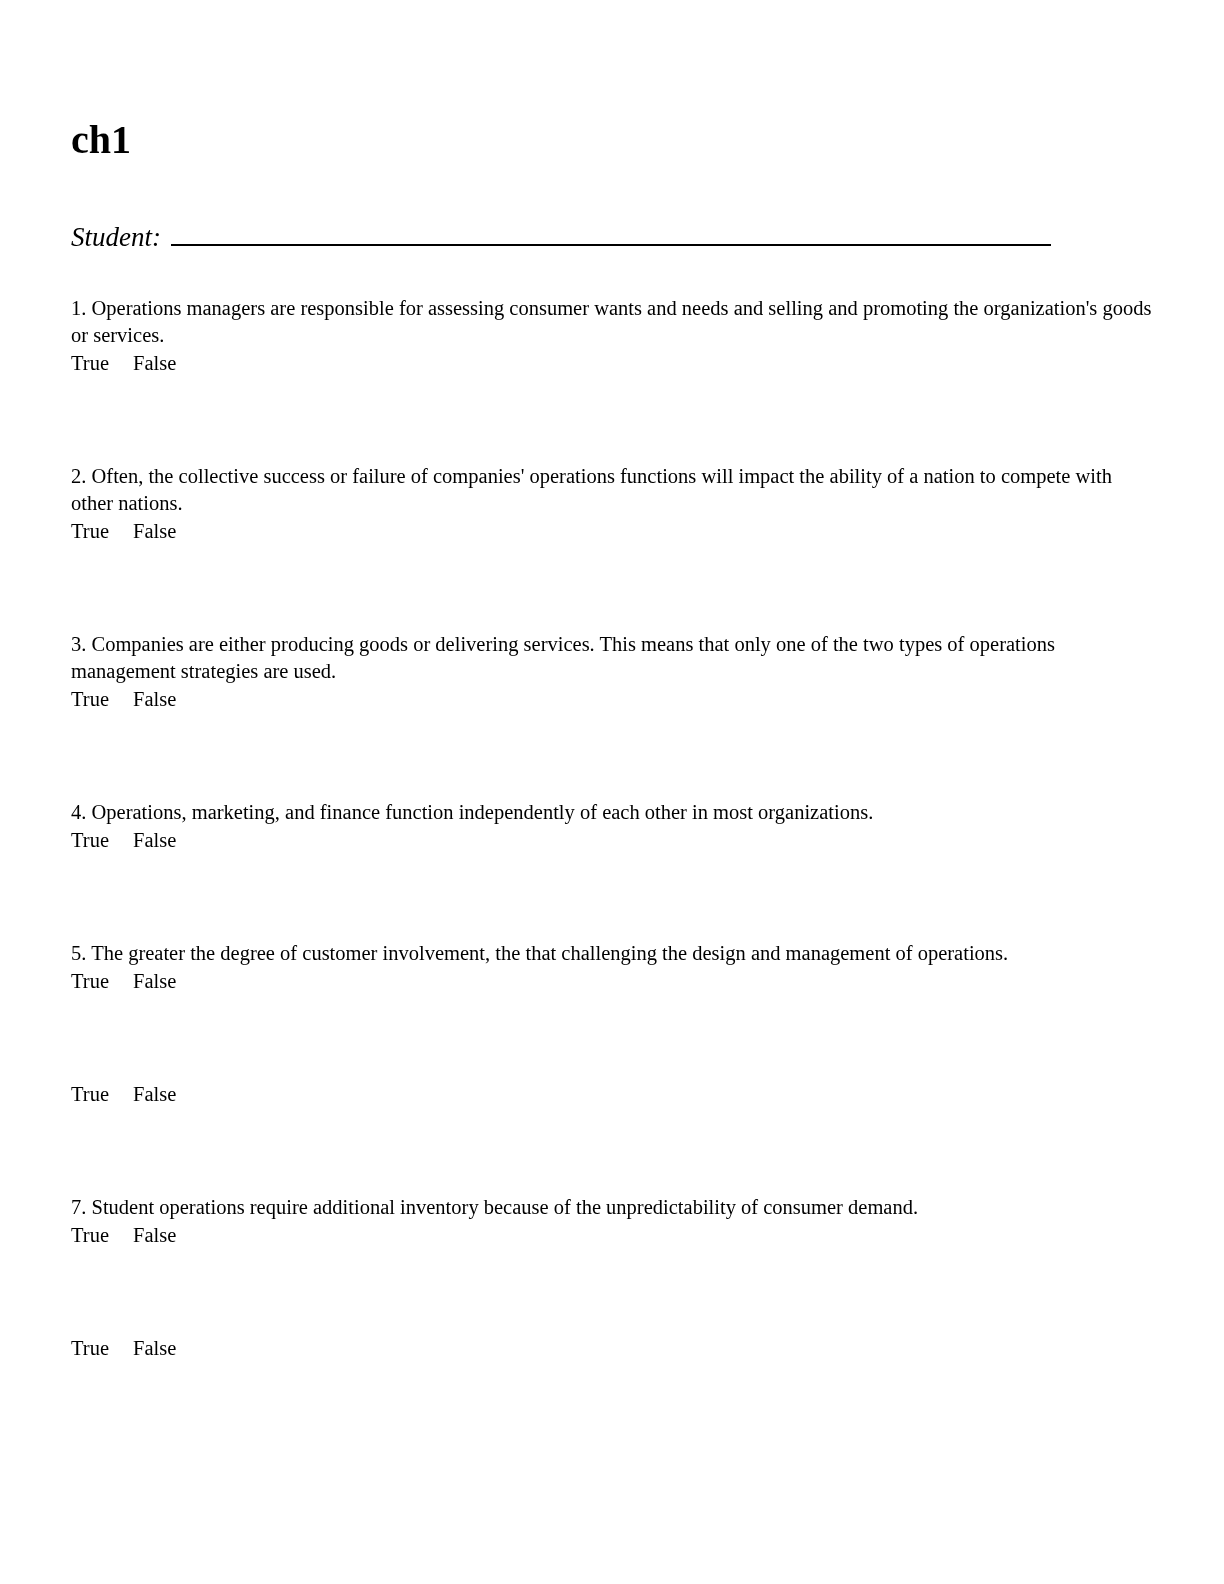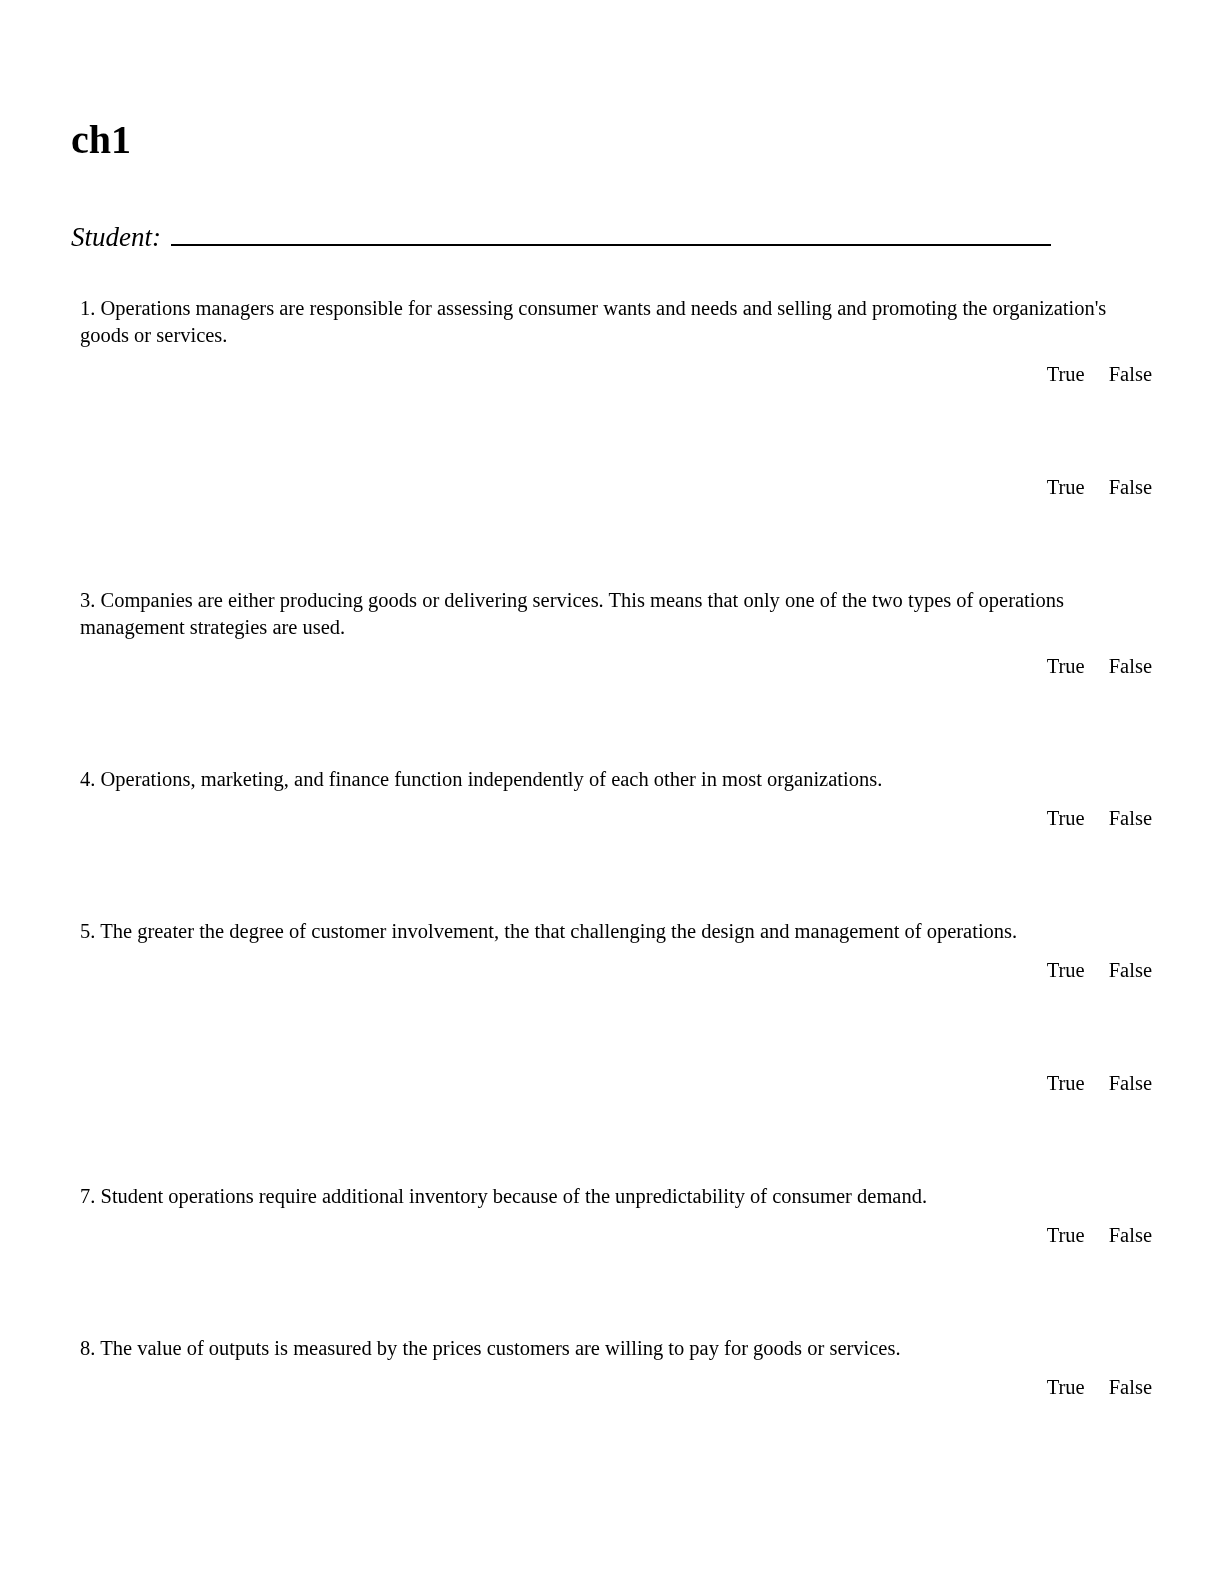--- a/index.html
+++ b/index.html
@@ -38,24 +38,23 @@
     height: 1px;
     border-bottom: 2px solid #000;
     vertical-align: baseline;
   }
   .question {
     font-size: 20.5px;
     line-height: 27px;
     margin: 0 0 86px 0;
     max-width: 1082px;
   }
-  .q-text { margin: 9px; }
+  .q-text { margin: 0; }
   .options {
-    margin-top: 12px;
-    text-align: right;
+    margin-top: 1px;
   }
   .opt {
     display: inline-block;
   }
   .opt-true { margin-right: 24px; }
 </style>
 </head>
 <body>
 
 <div class="page">
@@ -67,20 +66,21 @@
   </div>
 
   <div class="question">
     <p class="q-text"><span>1.</span> <span>Operations managers are responsible for assessing consumer wants and needs and selling and promoting the organization's goods or services.</span></p>
     <div class="options">
       <span class="opt opt-true">True</span><span class="opt">False</span>
     </div>
   </div>
 
   <div class="question">
+    <p class="q-text"><span>2.</span> <span>Often, the collective success or failure of companies' operations functions will impact the ability of a nation to compete with other nations.</span></p>
     <div class="options">
       <span class="opt opt-true">True</span><span class="opt">False</span>
     </div>
   </div>
 
   <div class="question">
     <p class="q-text"><span>3.</span> <span>Companies are either producing goods or delivering services. This means that only one of the two types of operations management strategies are used.</span></p>
     <div class="options">
       <span class="opt opt-true">True</span><span class="opt">False</span>
     </div>
@@ -107,19 +107,18 @@
   </div>
 
   <div class="question">
     <p class="q-text"><span>7.</span> <span>Student operations require additional inventory because of the unpredictability of consumer demand.</span></p>
     <div class="options">
       <span class="opt opt-true">True</span><span class="opt">False</span>
     </div>
   </div>
 
   <div class="question">
-    <p class="q-text"><span>8.</span> <span>The value of outputs is measured by the prices customers are willing to pay for goods or services.</span></p>
     <div class="options">
       <span class="opt opt-true">True</span><span class="opt">False</span>
     </div>
   </div>
 
 </div>
 
 </body></html>

